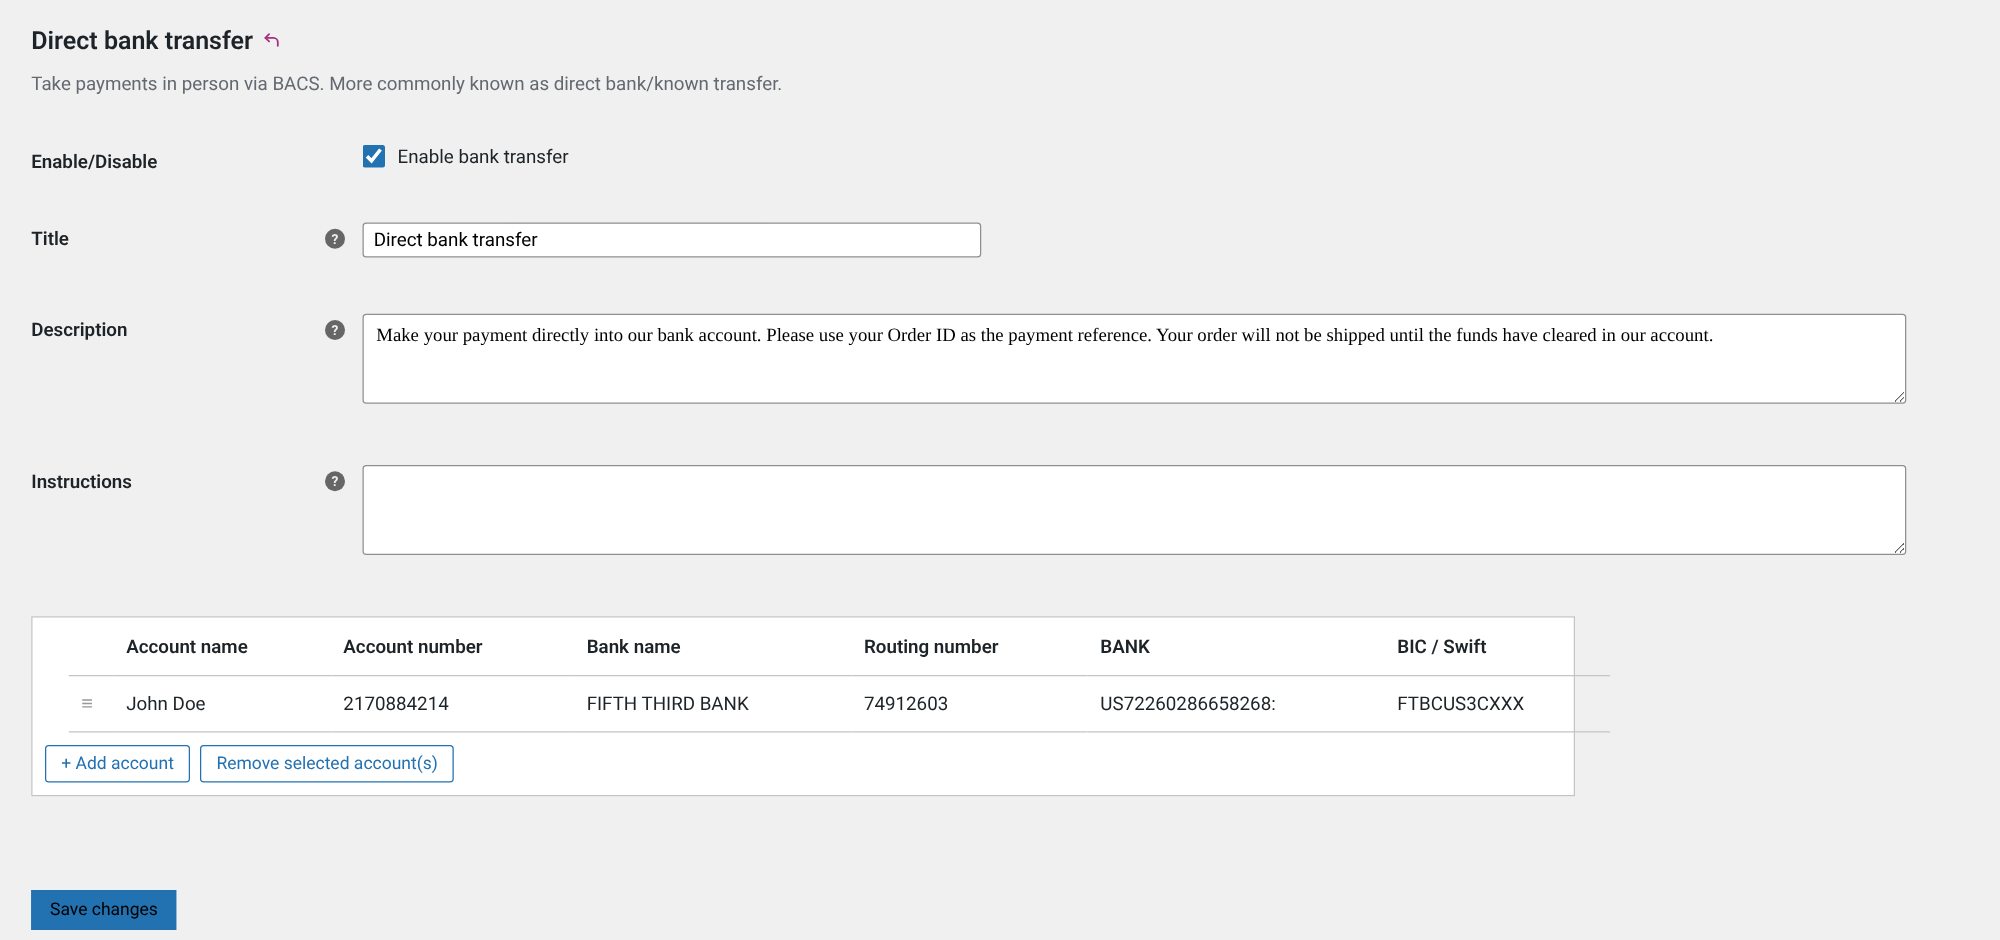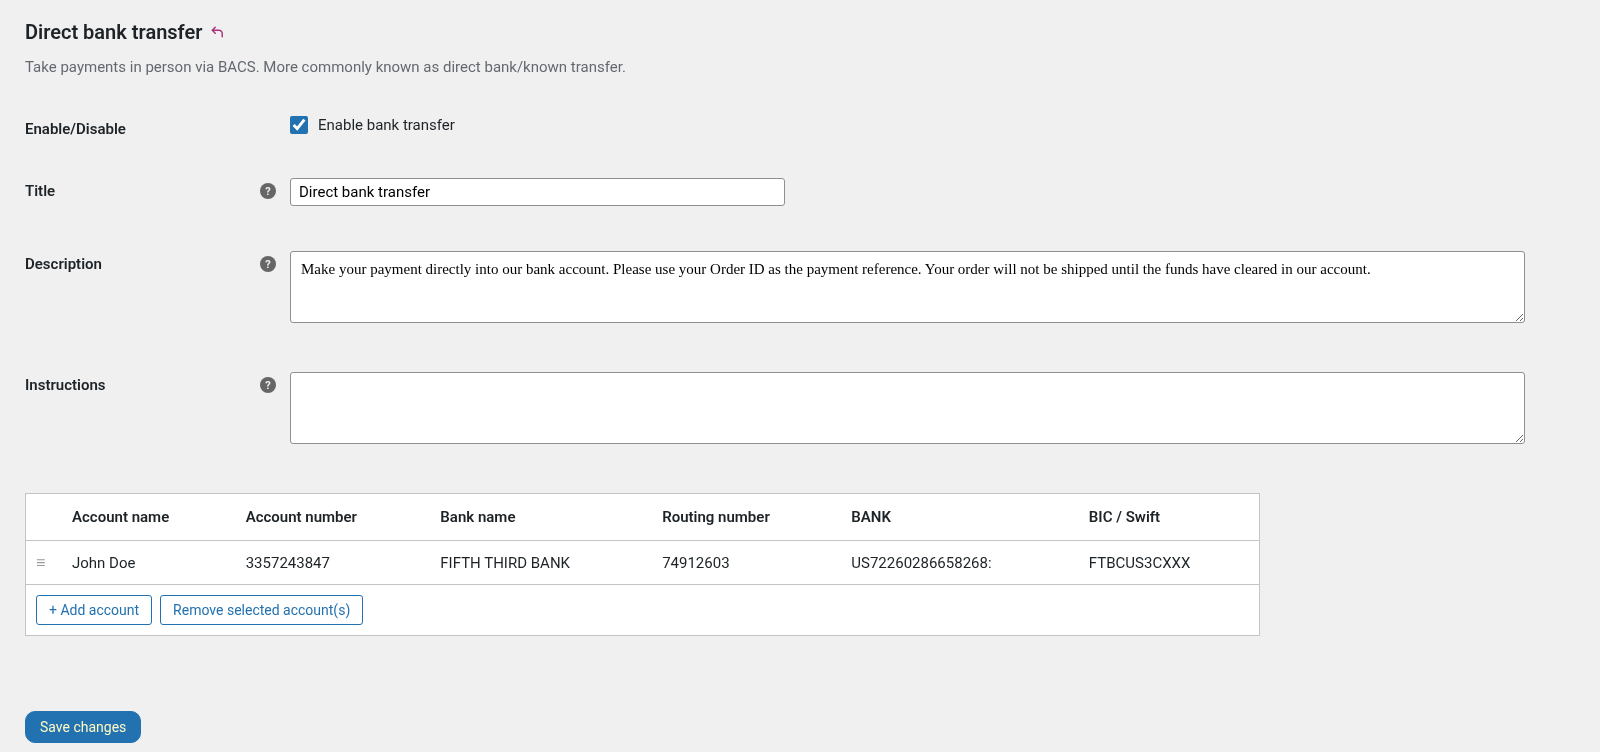--- a/index.html
+++ b/index.html
@@ -97,20 +97,21 @@
     }
     .accounts-container {
       width: 100%;
       max-width: 1235px;
       border: 1px solid #c3c4c7;
       background: #fff;
     }
     .accounts-table {
       width: 100%;
       border-collapse: collapse;
+      margin-left: 29px;
     }
     .accounts-table th {
       text-align: left;
       font-weight: 600;
       font-size: 15px;
       padding: 14px 10px;
       border-bottom: 1px solid #c3c4c7;
       color: #1d2327;
     }
     .accounts-table th.handle-col { width: 36px; }
@@ -139,23 +140,23 @@
       color: #2271b1;
       padding: 6px 12px;
       border-radius: 3px;
       font-size: 14px;
       cursor: pointer;
       font-family: inherit;
     }
     .btn-primary {
       background: #2271b1;
       border: 1px solid #2271b1;
-      color: #fef9c3;
+      color: #000000;
       padding: 7px 14px;
-      border-radius: 10px;
+      border-radius: 0;
       font-size: 14px;
       cursor: pointer;
       font-family: inherit;
       margin-top: 30px;
     }
   </style>
 </head>
 <body>
 
 
@@ -226,21 +227,21 @@
             <th>Bank name</th>
             <th>Routing number</th>
             <th>BANK</th>
             <th>BIC / Swift</th>
           </tr>
         </thead>
         <tbody>
           <tr>
             <td><span class="drag-handle">≡</span></td>
             <td>John Doe</td>
-            <td>3357243847</td>
+            <td>2170884214</td>
             <td>FIFTH THIRD BANK</td>
             <td>74912603</td>
             <td>US72260286658268:</td>
             <td>FTBCUS3CXXX</td>
           </tr>
         </tbody>
       </table>
       <div class="table-footer">
         <button class="btn-secondary">+ Add account</button>
         <button class="btn-secondary">Remove selected account(s)</button>

